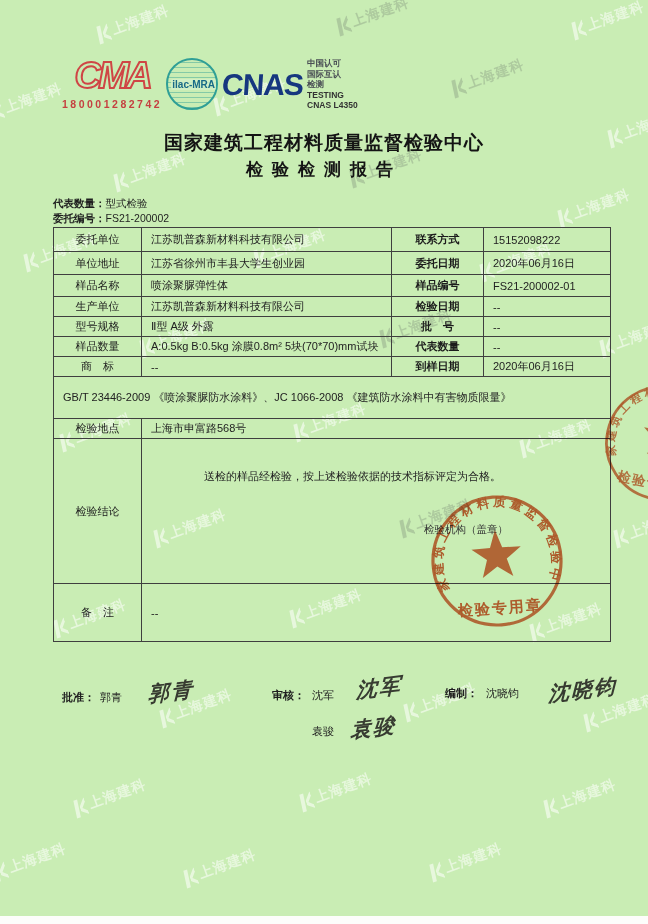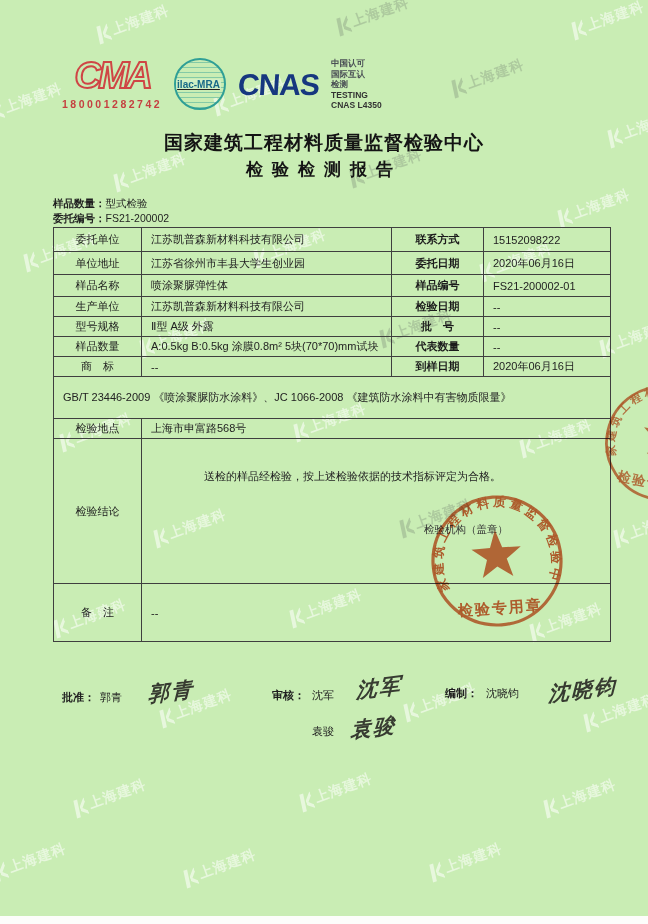--- a/index.html
+++ b/index.html
@@ -26,28 +26,28 @@
   .wm:nth-of-type(17){left:58px;top:422px}.wm:nth-of-type(18){left:292px;top:412px}
   .wm:nth-of-type(19){left:518px;top:428px}.wm:nth-of-type(20){left:152px;top:518px}
   .wm:nth-of-type(21){left:398px;top:508px}.wm:nth-of-type(22){left:612px;top:518px}
   .wm:nth-of-type(23){left:52px;top:608px}.wm:nth-of-type(24){left:288px;top:598px}
   .wm:nth-of-type(25){left:528px;top:612px}.wm:nth-of-type(26){left:158px;top:698px}
   .wm:nth-of-type(27){left:402px;top:692px}.wm:nth-of-type(28){left:582px;top:702px}
   .wm:nth-of-type(29){left:72px;top:788px}.wm:nth-of-type(30){left:298px;top:782px}
   .wm:nth-of-type(31){left:542px;top:788px}.wm:nth-of-type(32){left:182px;top:858px}
   .wm:nth-of-type(33){left:428px;top:852px}.wm:nth-of-type(34){left:-8px;top:852px}
   
-  .logos{position:absolute;top:56px;left:62px;display:flex;align-items:flex-start;gap:12px;z-index:2;}
+  .logos{position:absolute;top:56px;left:62px;display:flex;align-items:flex-start;gap:4px;z-index:2;}
   .cma{text-align:center;}
   .cma-mark{font-size:37px;line-height:40px;font-weight:900;font-style:italic;letter-spacing:-3px;
       color:#cf4545;-webkit-text-fill-color:transparent;-webkit-text-stroke:2px #cf4545;}
   .cma-number{font-size:10.5px;font-weight:bold;color:#c54040;letter-spacing:2.5px;margin-top:2px;}
   .ilac{width:52px;height:52px;border-radius:50%;border:2px solid #2f9f96;box-sizing:border-box;
       background:repeating-linear-gradient(0deg,rgba(47,159,150,.45) 0 1.5px,rgba(201,237,180,0) 1.5px 5px);
-      display:flex;align-items:center;justify-content:flex-start;margin-top:2px;text-decoration:underline;}
+      display:flex;align-items:center;justify-content:flex-end;margin-top:2px;}
   .ilac span{font-size:10px;font-weight:bold;color:#186a87;background:rgba(210,240,200,.85);
       padding:0 1px;border-radius:2px;}
   .cnas{font-size:30px;line-height:34px;font-weight:900;color:#16377f;letter-spacing:-1px;
       transform:skewX(-4deg);margin-top:12px;}
   .accred{margin-top:2px;font-size:8.5px;line-height:10.5px;color:#4a4f55;font-weight:bold;}
   .accred .en{color:#333;}
   .title{position:absolute;top:130px;left:0;width:100%;text-align:center;font-size:19px;
       font-weight:900;color:#141414;letter-spacing:1px;z-index:2;}
   .subtitle{position:absolute;top:158px;left:0;width:100%;text-align:center;font-size:17px;
       font-weight:900;color:#141414;letter-spacing:9px;z-index:2;}
@@ -243,21 +243,21 @@
       <div class="en">TESTING</div>
       <div class="en">CNAS L4350</div>
     </div>
   </div>
 
   <div class="title">国家建筑工程材料质量监督检验中心</div>
   <div class="subtitle">检验检测报告</div>
 
   <div class="meta">
     <div class="left">
-      <div><b>样品数量：</b><span>型式检验</span></div>
+      <div><b>代表数量：</b><span>型式检验</span></div>
       <div><b>委托编号：</b><span>FS21-200002</span></div>
     </div>
   </div>
 
   <div class="tbl">
     <div class="row h23">
       <div class="cell lab">委托单位</div>
       <div class="cell val v1">江苏凯普森新材料科技有限公司</div>
       <div class="cell lab l2">联系方式</div>
       <div class="cell val v2">15152098222</div>

